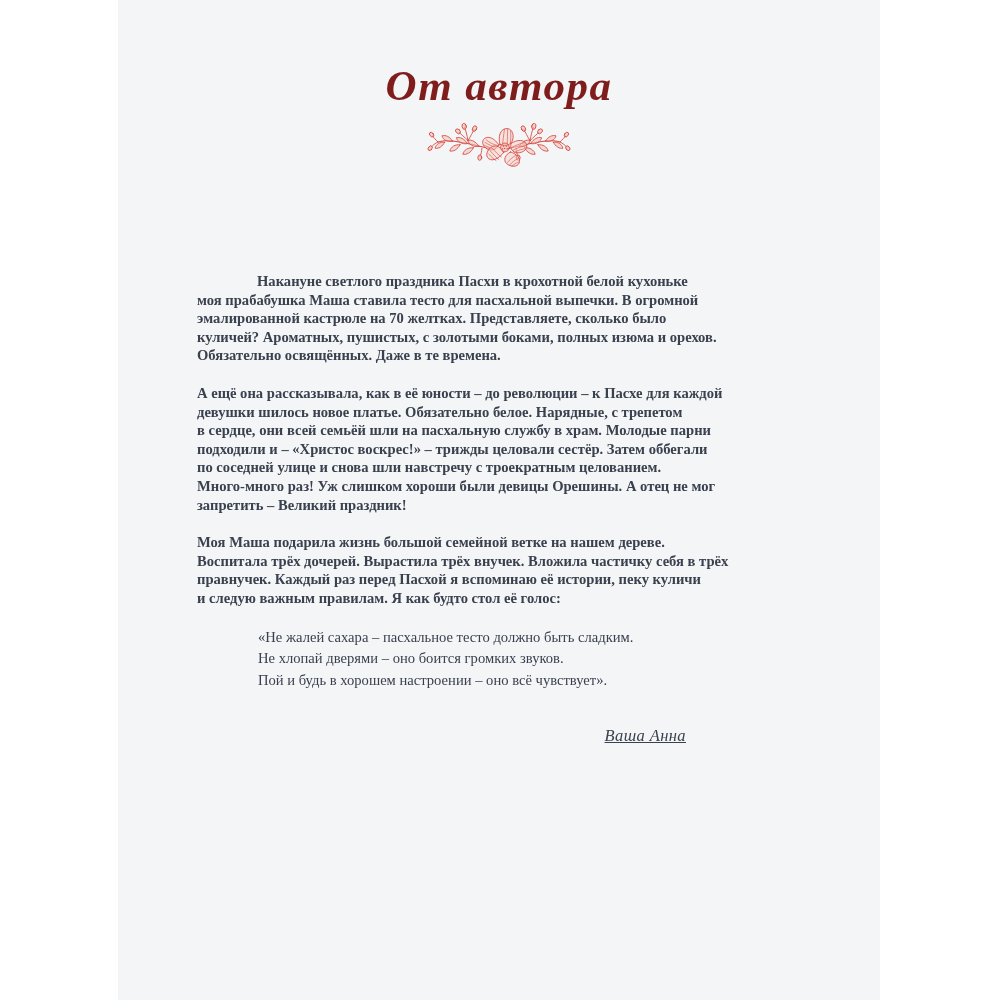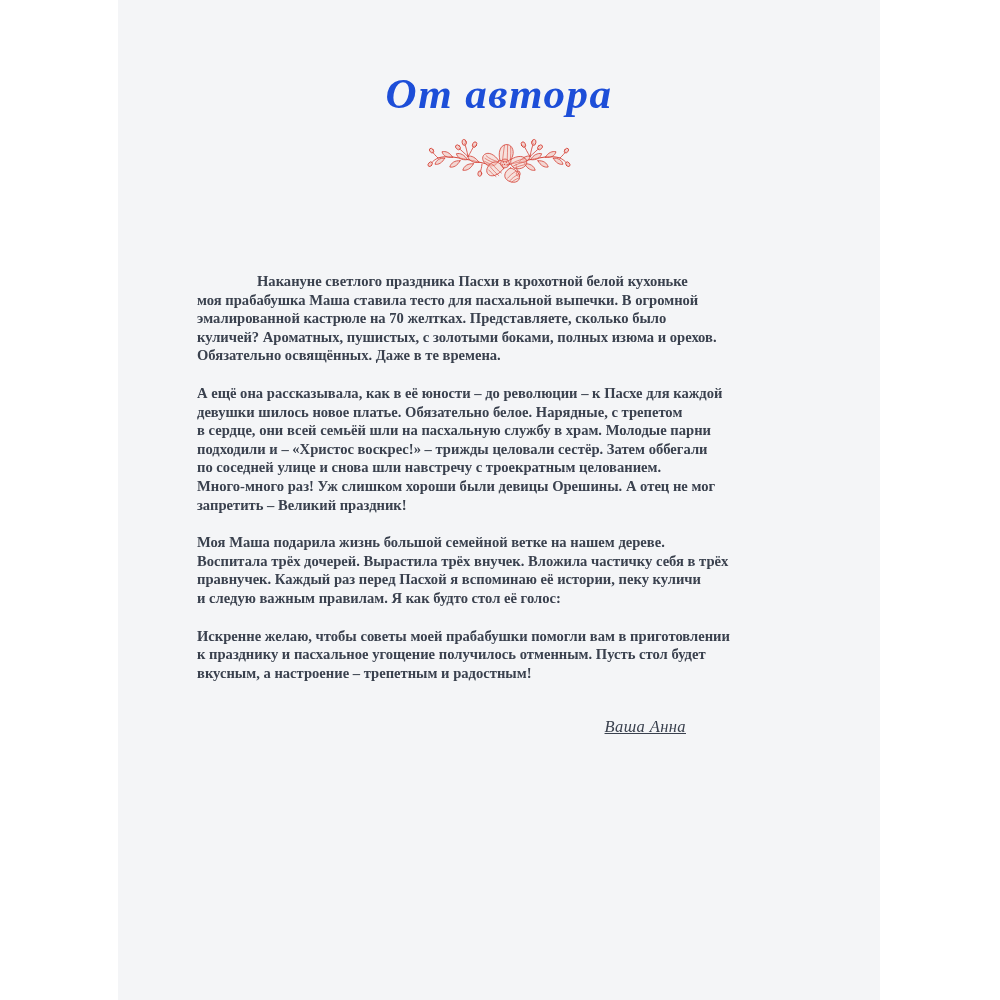--- a/index.html
+++ b/index.html
@@ -29,29 +29,29 @@
   
   #doc-header {
     position: absolute;
     left: 0;
     top: 0;
     width: 762px;
     text-align: center;
   }
 
   #page-title {
-    margin: 8px;
+    margin: 0;
     padding-top: 62px;
     font-family: "Liberation Serif", "DejaVu Serif", serif;
     font-style: italic;
     font-weight: bold;
     font-size: 43px;
     letter-spacing: 1.5px;
     line-height: 1.12;
-    color: #1d4ed8;
+    color: #7f1d1d;
     white-space: nowrap;
   }
 
   #title-ornament {
     margin: 0 auto;
     padding-top: 9px;
     width: 160px;
     height: 52px;
     display: block;
   }
@@ -206,23 +206,25 @@
 подходили и – «Христос воскрес!» – трижды целовали сестёр. Затем оббегали
 по соседней улице и снова шли навстречу с троекратным целованием.
 Много-много раз! Уж слишком хороши были девицы Орешины. А отец не мог
 запретить – Великий праздник!</p>
 
     <p class="paragraph">Моя Маша подарила жизнь большой семейной ветке на нашем дереве.
 Воспитала трёх дочерей. Вырастила трёх внучек. Вложила частичку себя в трёх
 правнучек. Каждый раз перед Пасхой я вспоминаю её истории, пеку куличи
 и следую важным правилам. Я как будто стол её голос:</p>
 
-
-    <p class="paragraph">Искренне желаю, чтобы советы моей прабабушки помогли вам в приготовлении
-к празднику и пасхальное угощение получилось отменным. Пусть стол будет
-вкусным, а настроение – трепетным и радостным!</p>
+    <div id="quote-block">
+      <p class="quote-line">«Не жалей сахара – пасхальное тесто должно быть сладким.</p>
+      <p class="quote-line">Не хлопай дверями – оно боится громких звуков.</p>
+      <p class="quote-line">Пой и будь в хорошем настроении – оно всё чувствует».</p>
+    </div>
+
 
     <div id="signature-block">
       <span id="signature">Ваша Анна</span>
     </div>
 
   </div>
 </div>
 
 </body></html>

